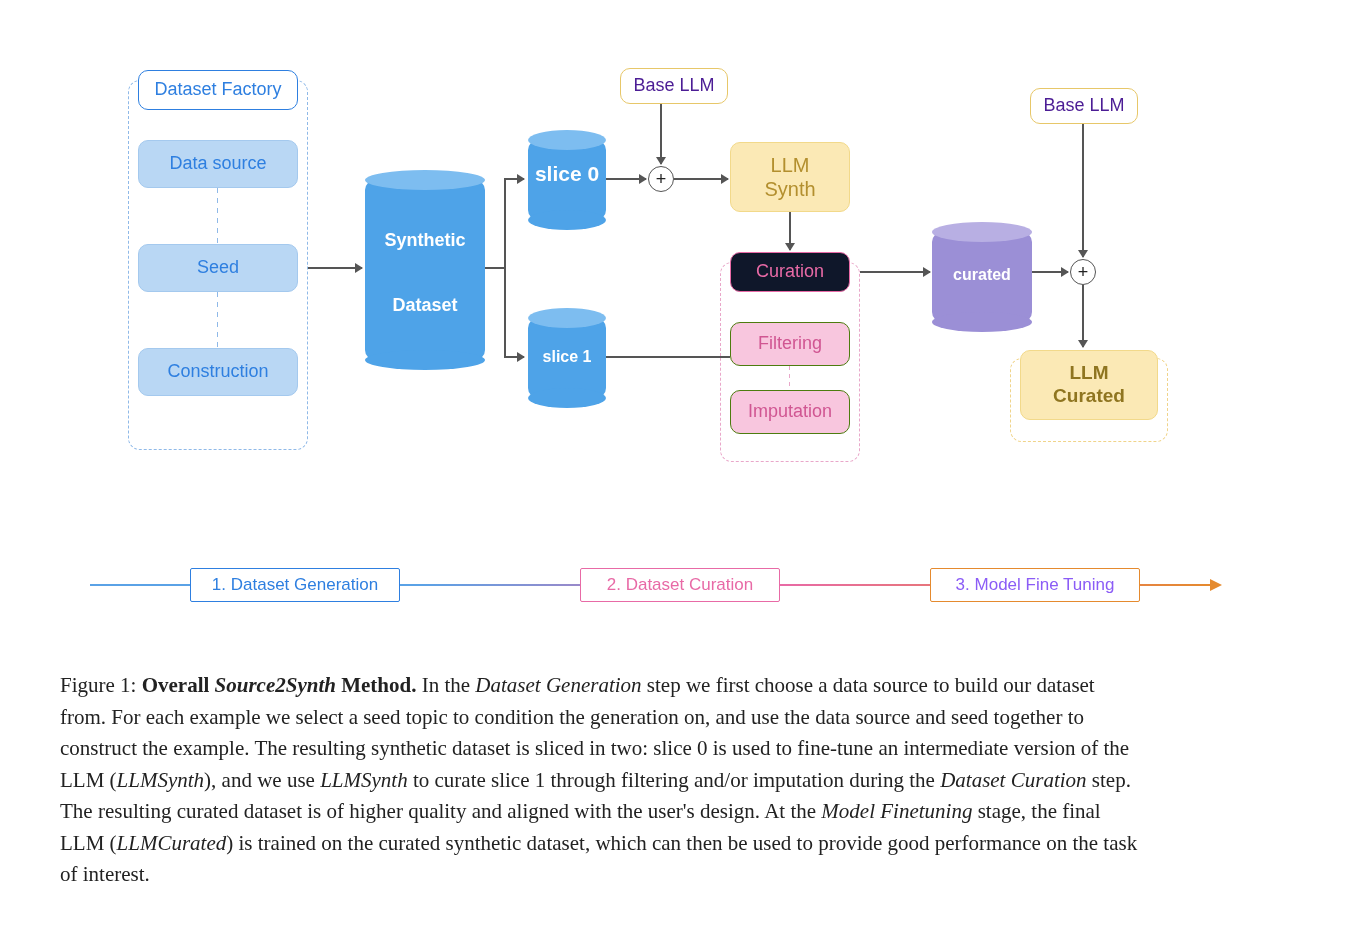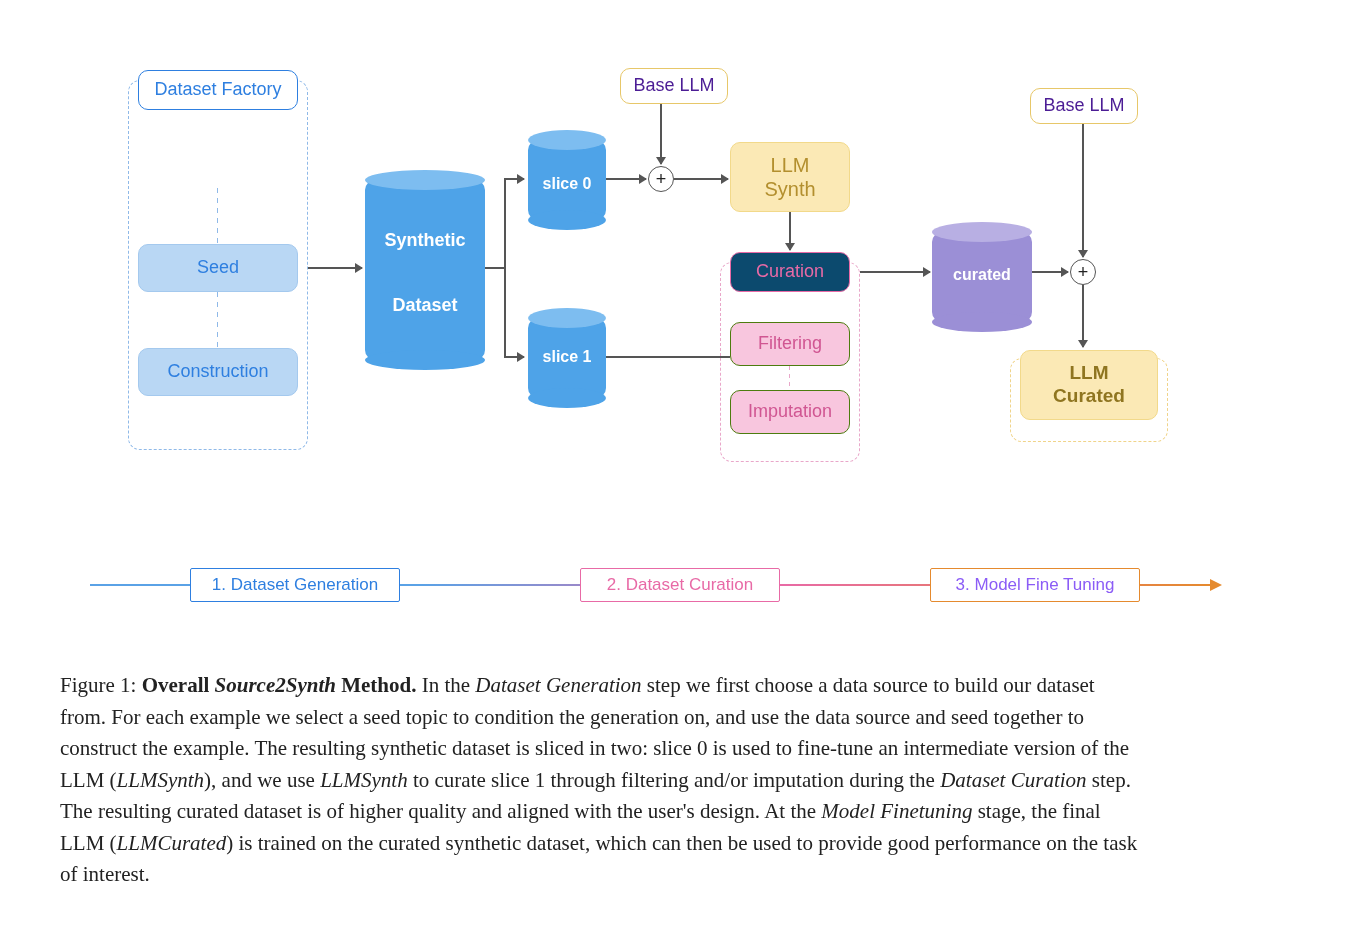--- a/index.html
+++ b/index.html
@@ -12,21 +12,21 @@
   .cyl{position:absolute}
   .cyl .body{position:absolute;left:0;right:0;top:10px;bottom:10px;border-radius:10px}
   .cyl .top{position:absolute;left:0;right:0;top:0;height:20px;border-radius:50%}
   .cyl .bot{position:absolute;left:0;right:0;bottom:0;height:20px;border-radius:50%}
   .cyl .lbl{position:absolute;left:0;right:0;text-align:center;font-weight:bold;color:#fff}
   
   .blue-border{border:1.5px solid #2e7fe0;color:#2e7fe0;background:#fff}
   .blue-fill{background:#b9d7f4;border:1px solid #a4c9ee;color:#2e7fe0}
   .yellow-border{border:1.5px solid #e7c769;color:#4c1d95;background:#fff}
   .yellow-fill{background:#fbe9b5;border:1px solid #f2d98a;color:#b38f2e}
-  .pink-border{border:1.5px solid #e86aa6;color:#e86aa6;background:#0c4a6e}
+  .pink-border{border:1.5px solid #e86aa6;color:#e86aa6;background:#0f172a}
   .pink-fill{background:#f8c6de;border:1px solid #4d7c0f;color:#d05692}
   .orange-border{border:1.5px solid #e58a2e;color:#8b5cf6;background:#fff}
   
   .arrow{position:absolute;background:#555;height:1.5px}
   .arrow::after{content:"";position:absolute;right:-1px;top:-4px;border-left:8px solid #555;border-top:5px solid transparent;border-bottom:5px solid transparent}
   .varrow{position:absolute;background:#555;width:1.5px}
   .varrow::after{content:"";position:absolute;bottom:-1px;left:-4px;border-top:8px solid #555;border-left:5px solid transparent;border-right:5px solid transparent}
   .line{position:absolute;background:#555}
   
   .stage-bar{position:relative;width:100%;height:70px;margin-top:10px}
@@ -37,20 +37,21 @@
   .caption{margin-top:50px;font-size:21px;line-height:1.5;font-family:Georgia,'Times New Roman',serif;color:#222;max-width:1230px}
 </style>
 </head>
 <body>
 
 <div class="page">
   <div class="canvas">
 
     <div class="dashgroup" style="left:68px;top:40px;width:180px;height:370px;border-color:#8fb9e8"></div>
     <div class="box blue-border" style="left:78px;top:30px;width:160px;height:40px;font-weight:500">Dataset Factory</div>
+    <div class="box blue-fill" style="left:78px;top:100px;width:160px;height:48px">Data source</div>
     <div class="line" style="left:157px;top:148px;width:1px;height:56px;background:repeating-linear-gradient(#8fb9e8 0 5px,transparent 5px 10px)"></div>
     <div class="box blue-fill" style="left:78px;top:204px;width:160px;height:48px">Seed</div>
     <div class="line" style="left:157px;top:252px;width:1px;height:56px;background:repeating-linear-gradient(#8fb9e8 0 5px,transparent 5px 10px)"></div>
     <div class="box blue-fill" style="left:78px;top:308px;width:160px;height:48px">Construction</div>
 
     <div class="arrow" style="left:248px;top:227px;width:54px"></div>
 
     <div class="cyl" style="left:305px;top:130px;width:120px;height:200px">
       <div class="body" style="background:#4ea3e8"></div>
       <div class="bot" style="background:#4ea3e8"></div>
@@ -61,21 +62,21 @@
 
     <div class="line" style="left:425px;top:227px;width:20px;height:1.5px"></div>
     <div class="line" style="left:444px;top:138px;width:1.5px;height:180px"></div>
     <div class="arrow" style="left:444px;top:138px;width:20px"></div>
     <div class="arrow" style="left:444px;top:316px;width:20px"></div>
 
     <div class="cyl" style="left:468px;top:90px;width:78px;height:100px">
       <div class="body" style="background:#4ea3e8"></div>
       <div class="bot" style="background:#4ea3e8"></div>
       <div class="top" style="background:#7dbdf0"></div>
-      <div class="lbl" style="top:45px;font-size:16px">slice 0</div>
+      <div class="lbl" style="top:32px;font-size:21px">slice 0</div>
     </div>
 
     <div class="cyl" style="left:468px;top:268px;width:78px;height:100px">
       <div class="body" style="background:#4ea3e8"></div>
       <div class="bot" style="background:#4ea3e8"></div>
       <div class="top" style="background:#7dbdf0"></div>
       <div class="lbl" style="top:40px;font-size:16px">slice 1</div>
     </div>
 
     <div class="arrow" style="left:546px;top:138px;width:40px"></div>

